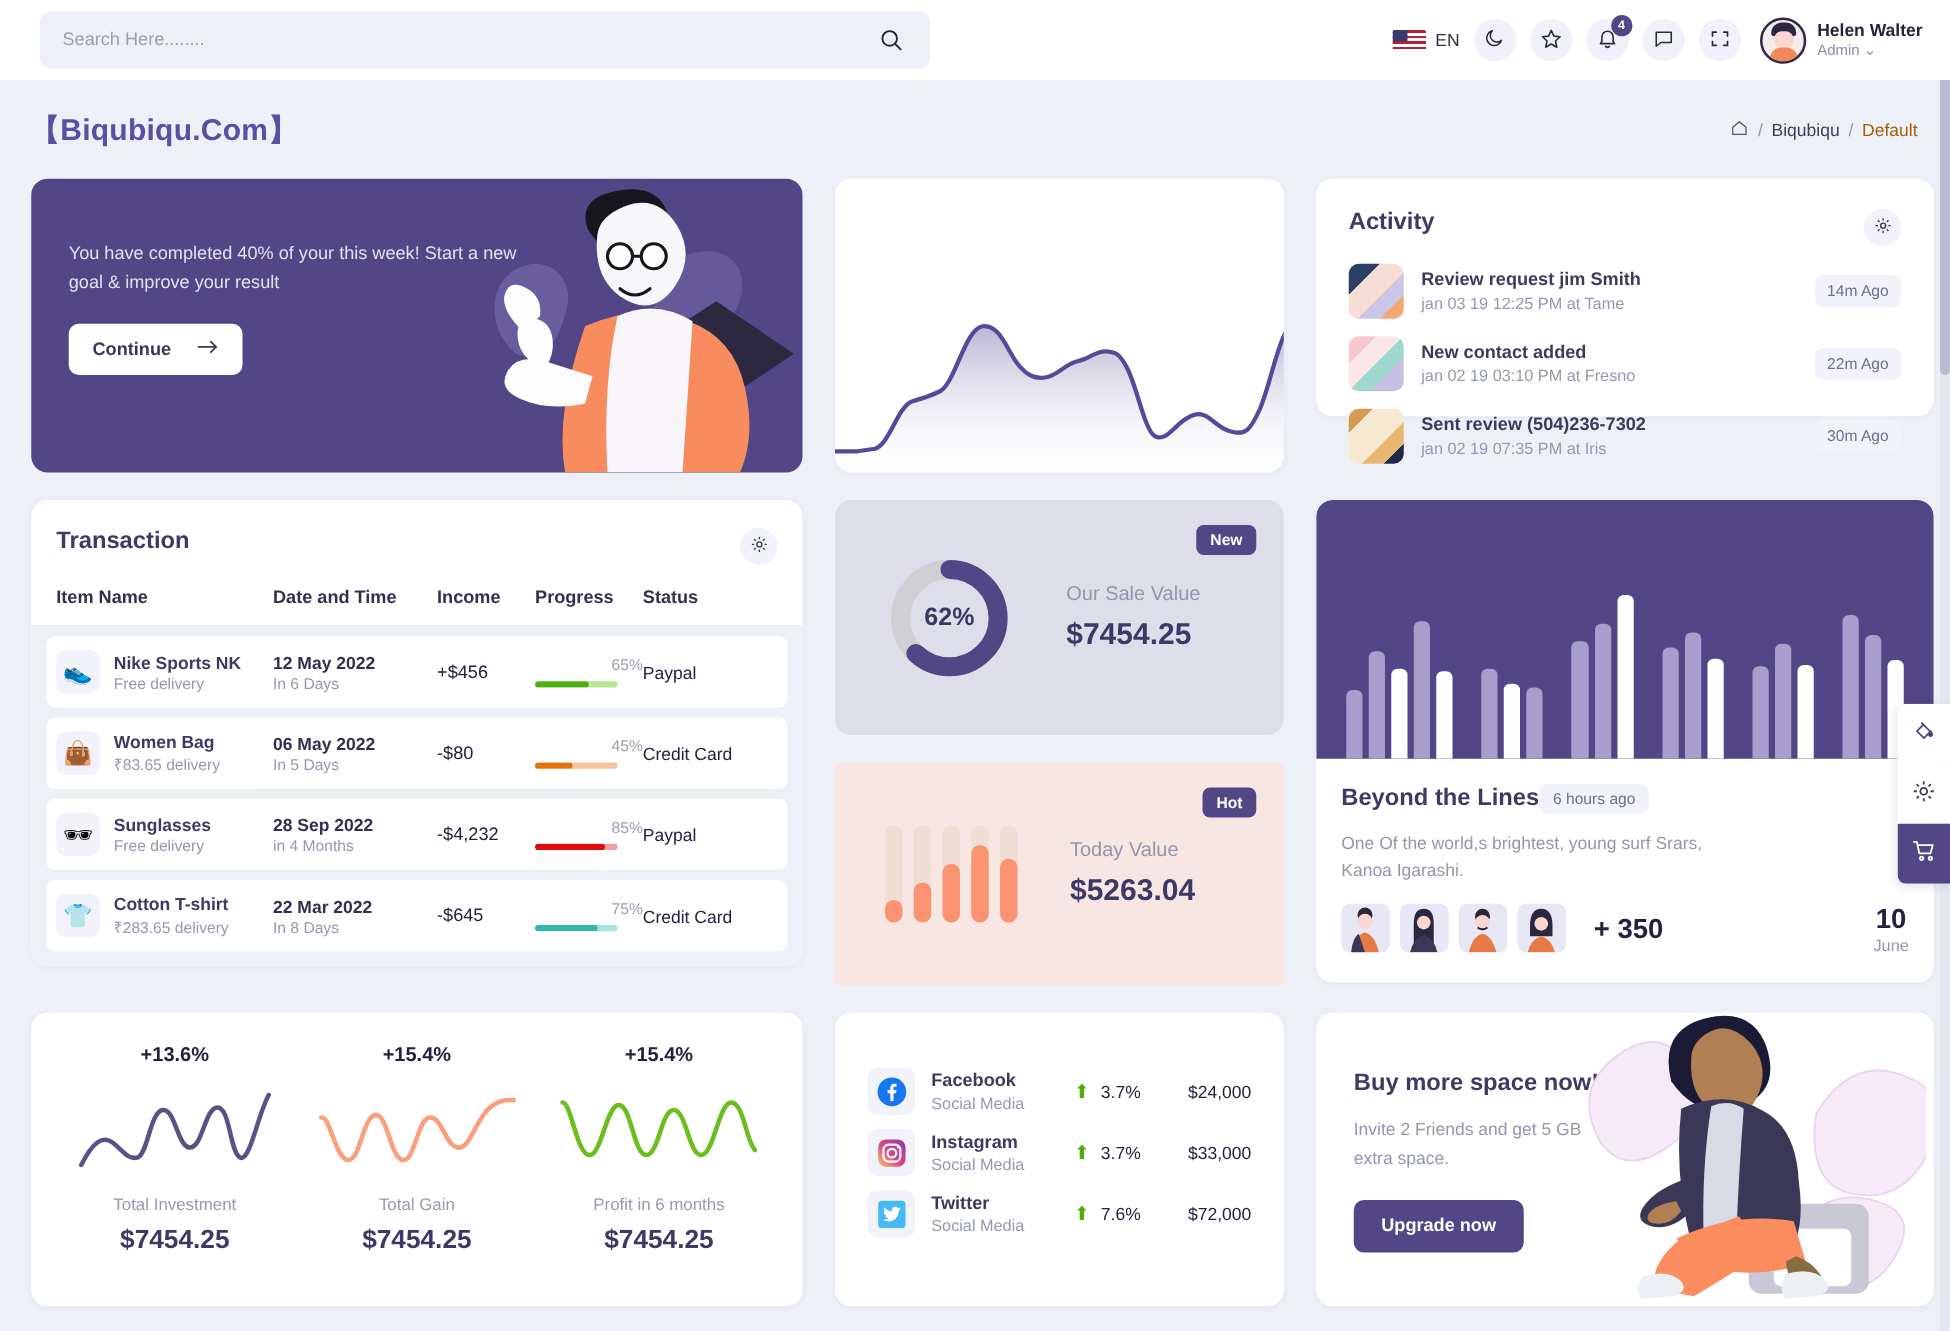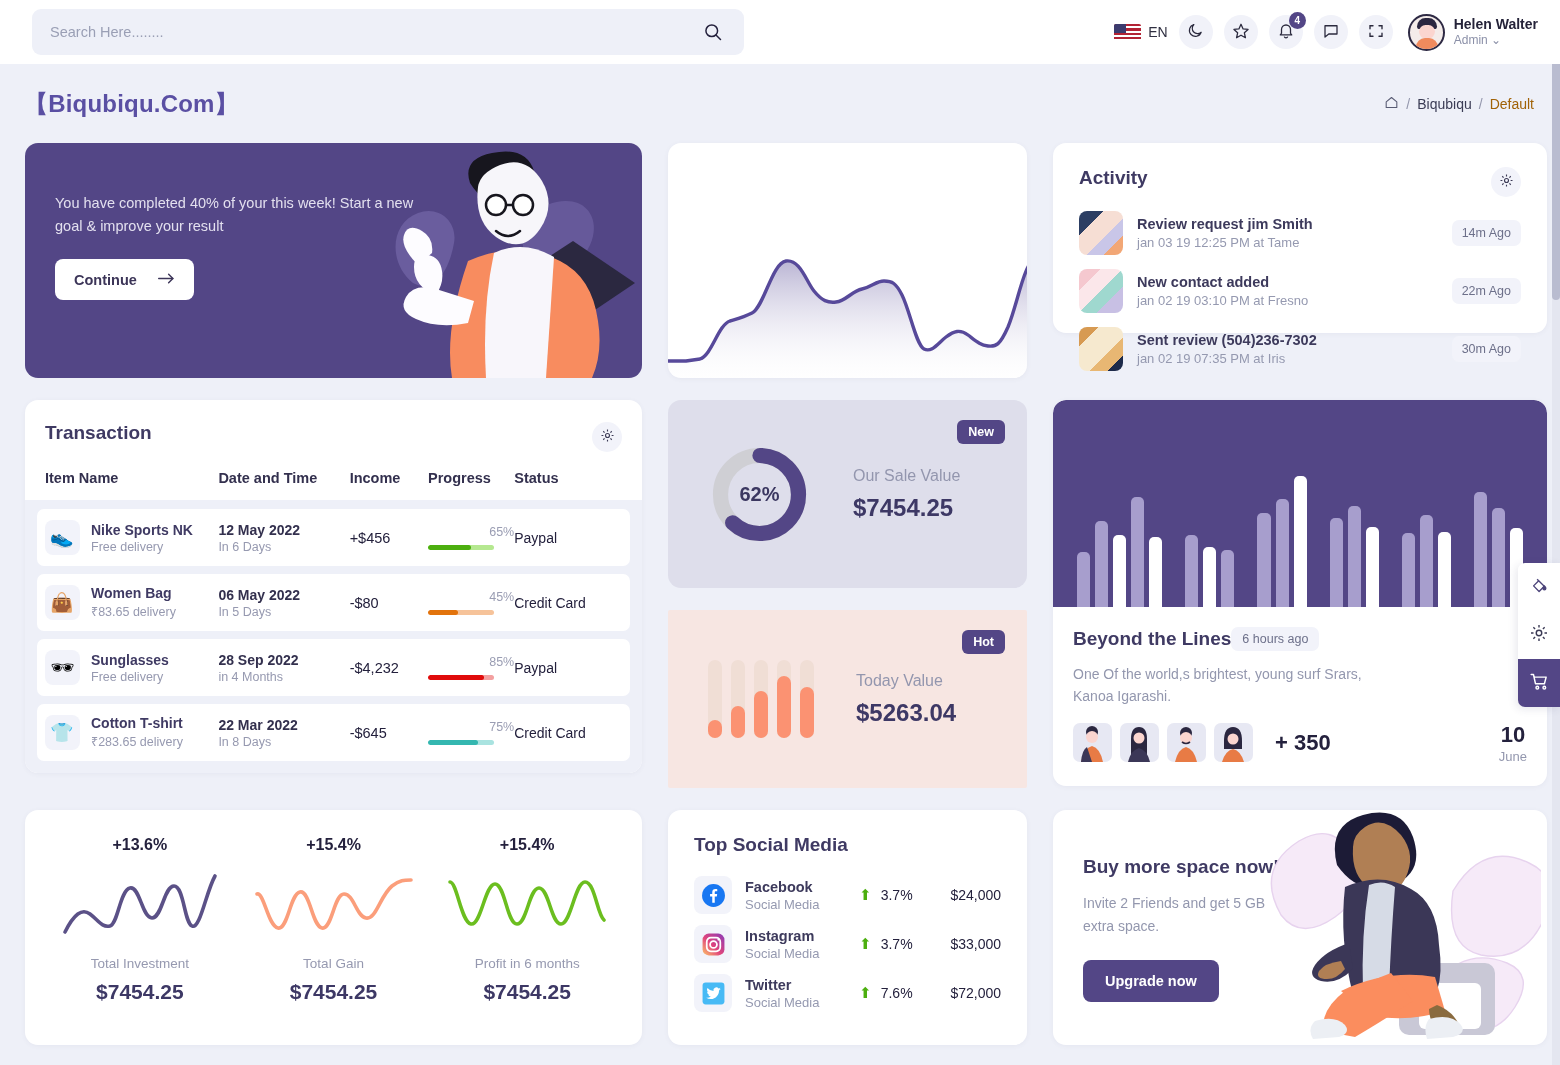--- a/index.html
+++ b/index.html
@@ -753,21 +753,20 @@
                      C148 12 150 44 157 50" fill="none" stroke="#6bbe1f" stroke-width="3.6" stroke-linecap="round" stroke-linejoin="round"></path>
           </svg>
           <div class="trio-lbl">Profit in 6 months</div>
           <div class="trio-val">$7454.25</div>
         </div>
       </div>
     </div>
 
     <div class="cell">
       <div class="card social card-pad">
-        <div class="c-title">Top Social Media</div>
 
         <div class="soc-row" style="margin-top:20px">
           <div class="soc-ico">
             <svg width="25" height="25" viewBox="0 0 24 24">
               <circle cx="12" cy="12" r="11" fill="#1877f2"></circle>
               <path d="M13.2 19v-6h2l.3-2.4h-2.3V9.1c0-.7.2-1.1 1.2-1.1h1.2V5.9c-.2 0-.9-.1-1.8-.1-1.8 0-3 1.1-3 3.1v1.7H8.7V13h2.1v6z" fill="#fff"></path>
             </svg>
           </div>
           <div class="soc-txt">
             <div class="soc-n">Facebook</div>

